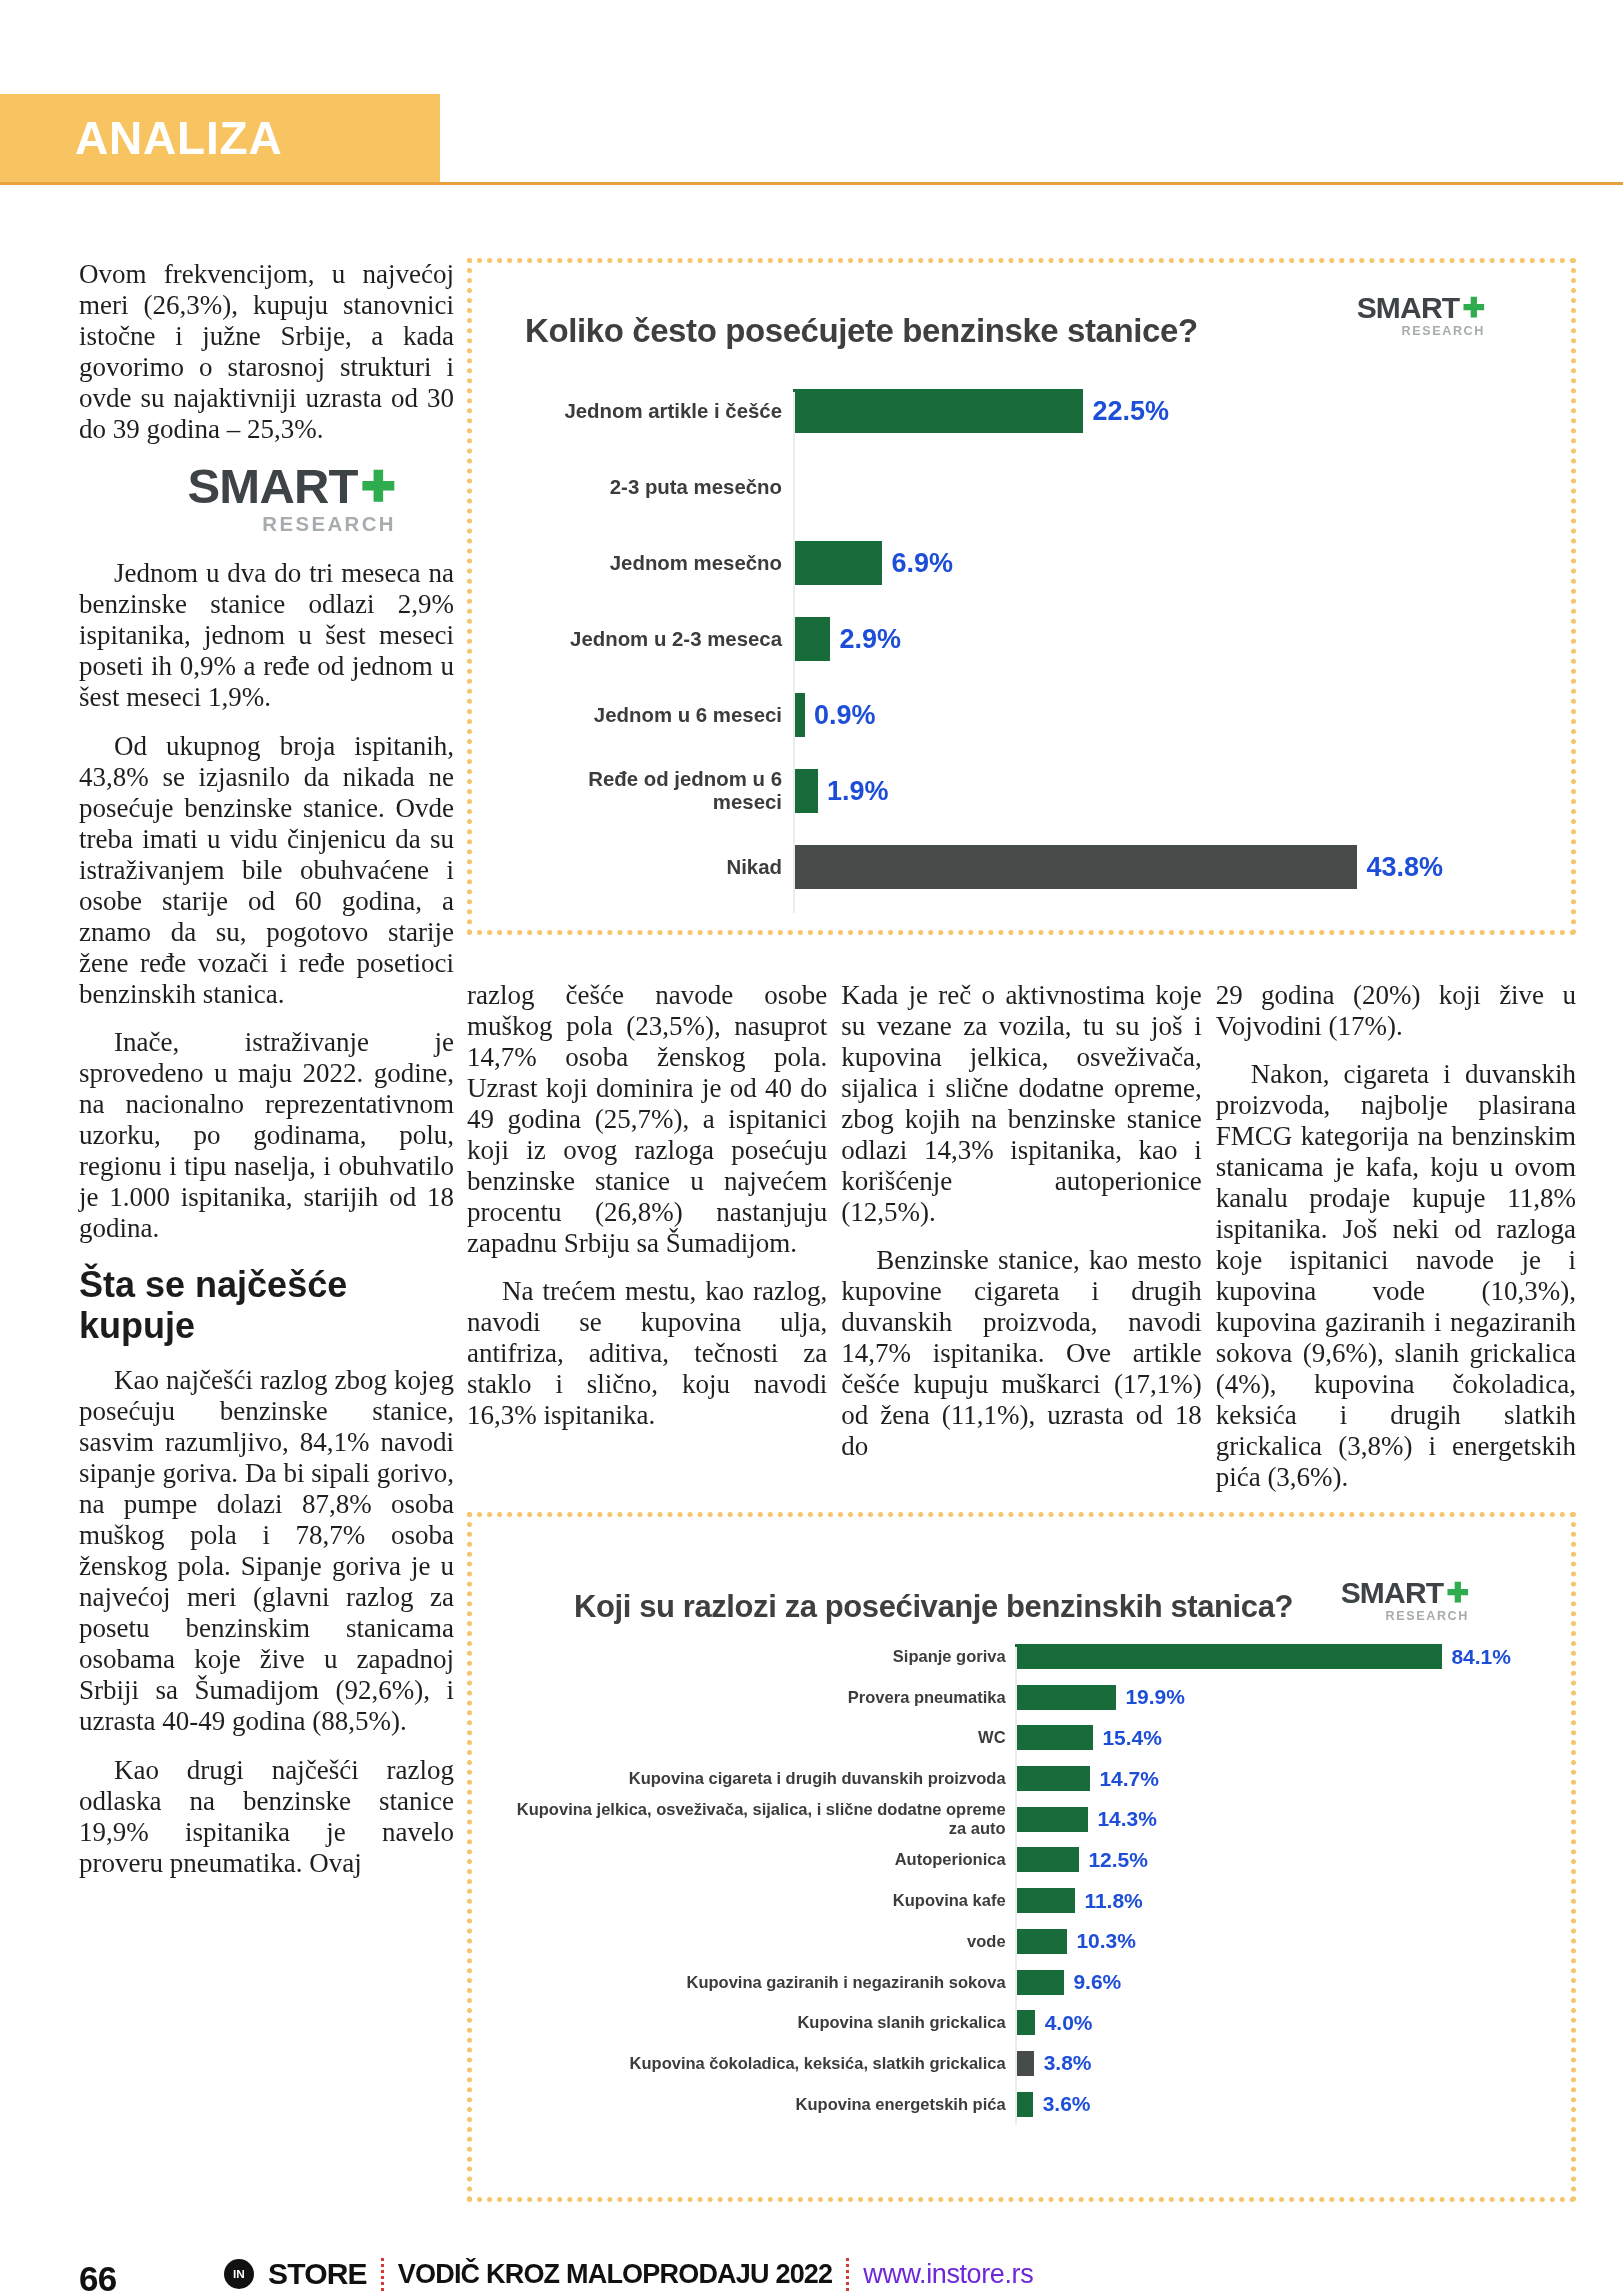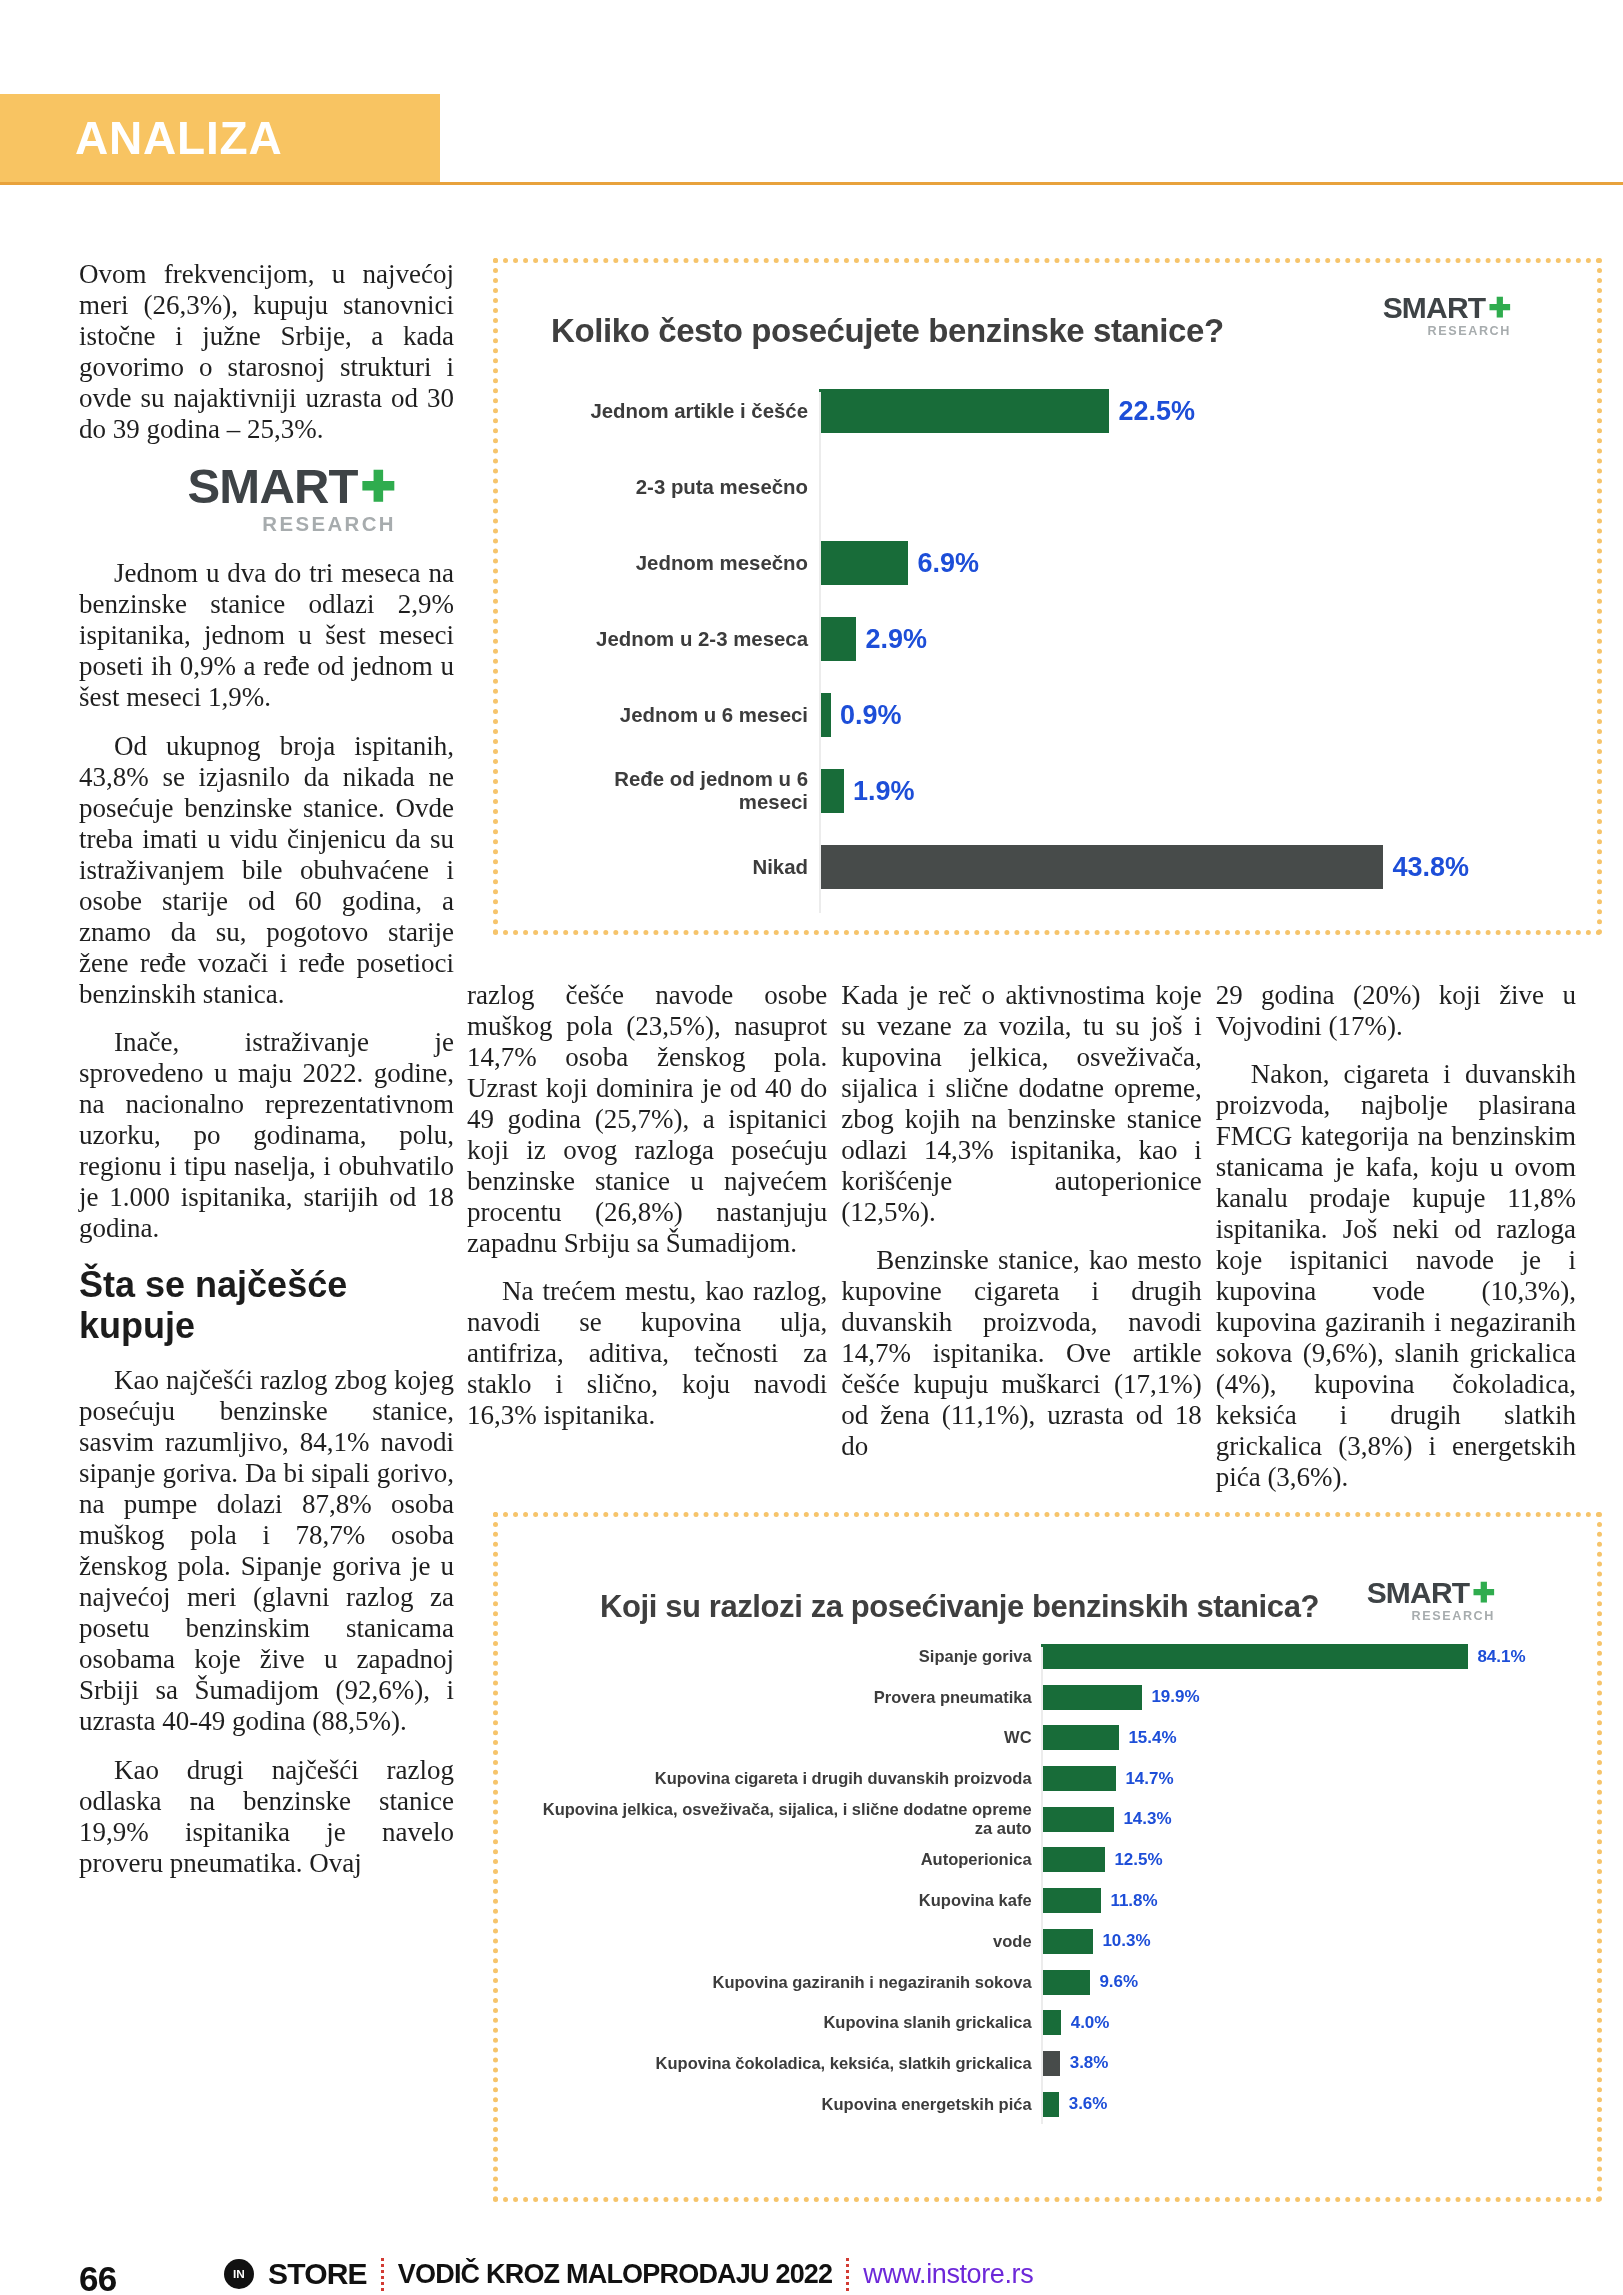--- a/index.html
+++ b/index.html
@@ -29,21 +29,21 @@
   .smart-logo .research{text-align:right;color:#A7ACAE;letter-spacing:2.4px;font-weight:bold;}
   .logo-large{width:259px;margin:14px auto 23.6px auto;}
   .logo-large .smart{font-size:49px;}
   .logo-large .plus{font-size:42px;}
   .logo-large .research{font-size:20.4px;margin-top:3.1px;}
   .logo-chart{position:absolute;}
   .logo-chart .smart{font-size:30px;}
   .logo-chart .plus{font-size:27px;}
   .logo-chart .research{font-size:12.6px;letter-spacing:1.6px;margin-top:2.4px;}
   
-  .chart-box{position:absolute;left:493px;width:1109px;background:#ffffff;
+  .chart-box{position:absolute;left:467px;width:1109px;background:#ffffff;
     border:5.5px dotted #F6C46B;box-sizing:border-box;font-family:"Liberation Sans",sans-serif;}
   #chart1{top:258px;height:677px;}
   #chart2{top:1512px;height:690px;}
   .chart-title{position:absolute;font-weight:bold;color:#3f3f3f;letter-spacing:-0.4px;}
   #chart1 .chart-title{left:53px;top:49px;font-size:33px;}
   #chart2 .chart-title{left:102px;top:72px;font-size:31px;}
   #chart1 .logo-chart{right:86px;top:30px;}
   #chart2 .logo-chart{right:102px;top:61px;}
   .bar-rows{position:absolute;left:0;right:0;}
   #chart1 .bar-rows{top:126px;padding-left:43px;--labelw:267px;--gap:11px;}
@@ -57,21 +57,21 @@
   #chart2 .bar-row{margin-bottom:15.7px;height:25px;}
   .bar-cat{width:var(--labelw);text-align:right;font-weight:bold;color:#3C3C3C;flex:none;}
   #chart1 .bar-cat{font-size:20.4px;}
   #chart2 .bar-cat{font-size:16.5px;}
   .bar-track{display:flex;align-items:center;margin-left:var(--gap);flex:1;}
   .bar{height:100%;flex:none;}
   #chart1 .bar{height:44px;}
   #chart2 .bar{height:25px;}
   .bar-val{font-weight:bold;color:#1d4ed8;margin-left:9.4px;white-space:nowrap;}
   #chart1 .bar-val{font-size:27px;}
-  #chart2 .bar-val{font-size:17px;}
+  #chart2 .bar-val{font-size:21px;}
   
   .footer{position:absolute;left:0;top:2235px;width:1459px;height:47px;
     font-family:"Liberation Sans",sans-serif;color:#111;margin-top:22px;}
   .page-num{position:absolute;left:79px;top:1.6px;font-size:35px;font-weight:800;letter-spacing:-0.8px;}
   .footer-center{position:absolute;left:224px;top:0;display:flex;align-items:center;gap:14px;}
   .in-circle{width:30px;height:30px;border-radius:50%;background:#111;color:#fff;display:flex;
     align-items:center;justify-content:center;font-size:11.8px;font-weight:bold;flex:none;text-align:right;}
   .store-word{font-size:30px;font-weight:800;letter-spacing:-0.8px;}
   .footer-sep{height:33px;border-left:3.9px dotted #D23B33;width:0;}
   .guide-word{font-size:27px;font-weight:800;letter-spacing:-0.8px;}

